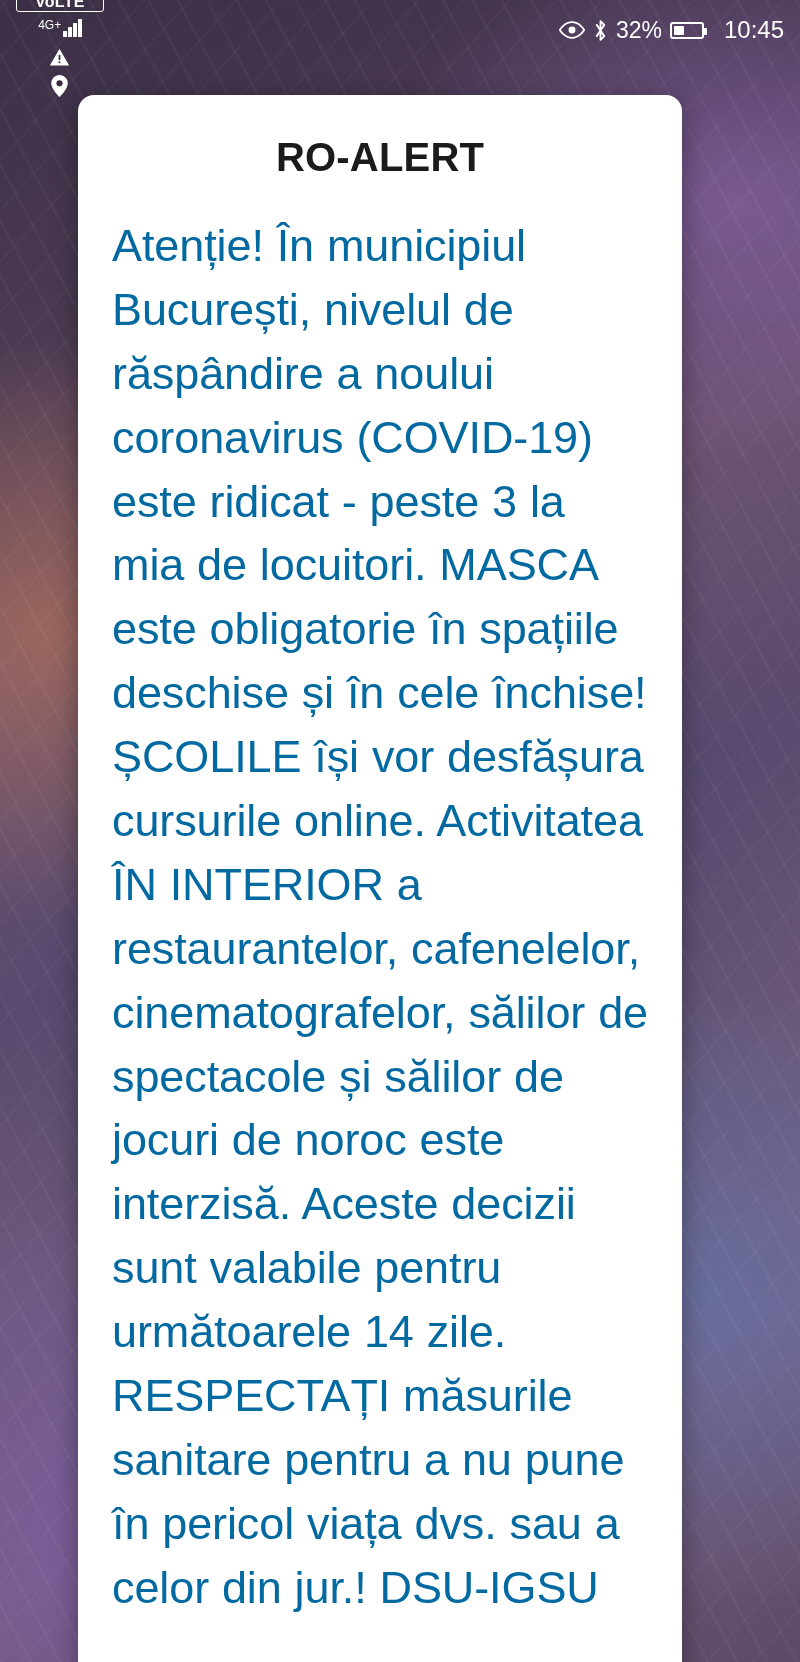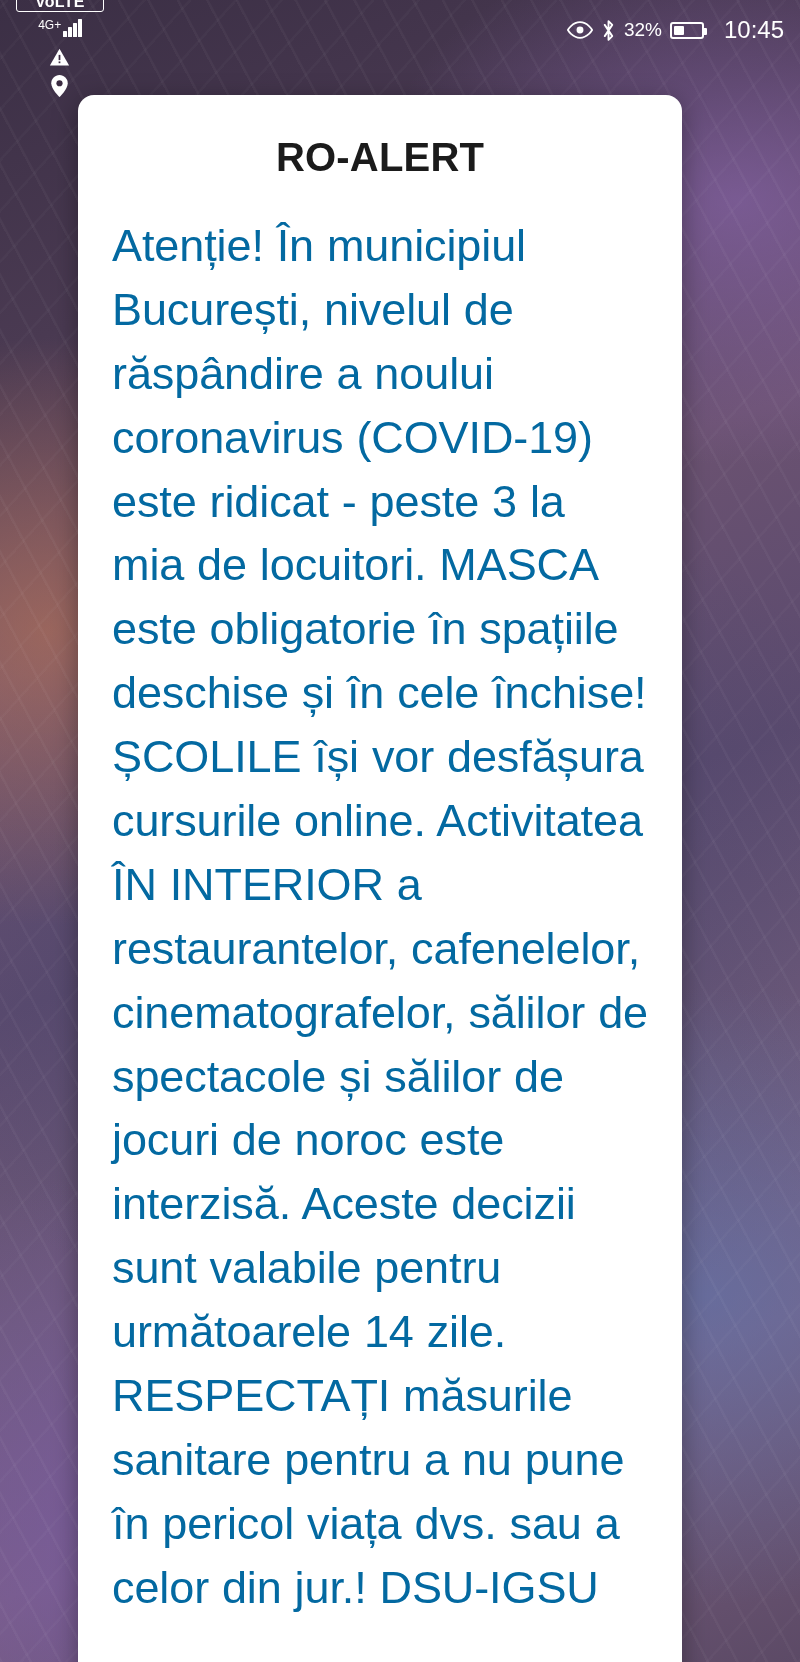--- a/index.html
+++ b/index.html
@@ -54,21 +54,21 @@
   .net-label { font-size:12px; line-height:1; margin-bottom:9px; }
   .bars { display:flex; align-items:flex-end; gap:1.5px; height:18px; }
   .bars i { display:block; width:3.5px; background:#ffffff; border-radius:.5px; }
   .bars i:nth-child(1){ height:6px; }
   .bars i:nth-child(2){ height:10px; }
   .bars i:nth-child(3){ height:14px; }
   .bars i:nth-child(4){ height:18px; }
 
   .svg-ico { display:block; }
 
-  .batt-pct { font-size:19px; }
+  .batt-pct { font-size:23px; }
   .batt {
     width:34px; height:17px;
     border:2px solid #ffffff; border-radius:3px;
     position:relative; display:flex; align-items:center;
   }
   .batt::after {
     content:""; position:absolute; right:-5px; top:4px;
     width:3px; height:7px; background:#ffffff; border-radius:0 1px 1px 0;
   }
   .batt .fill { height:9px; width:32%; background:#ffffff; margin-left:2px; border-radius:1px; }

